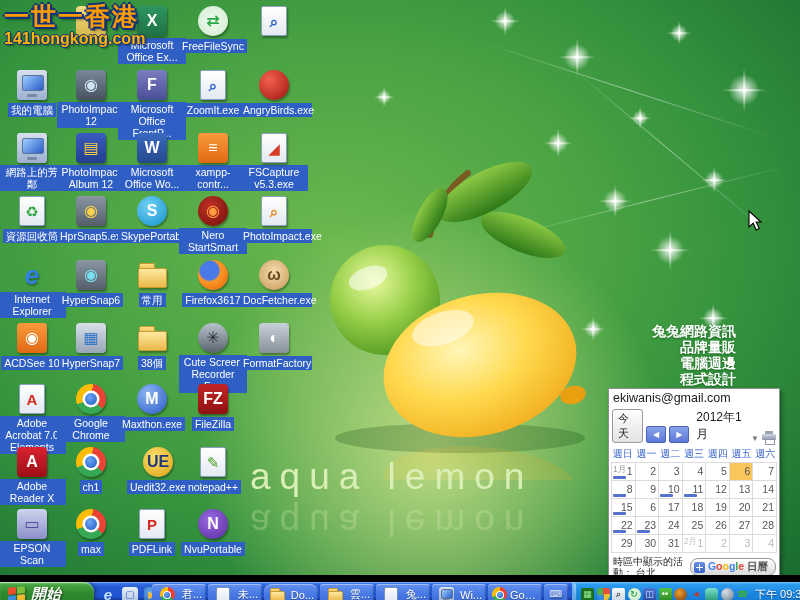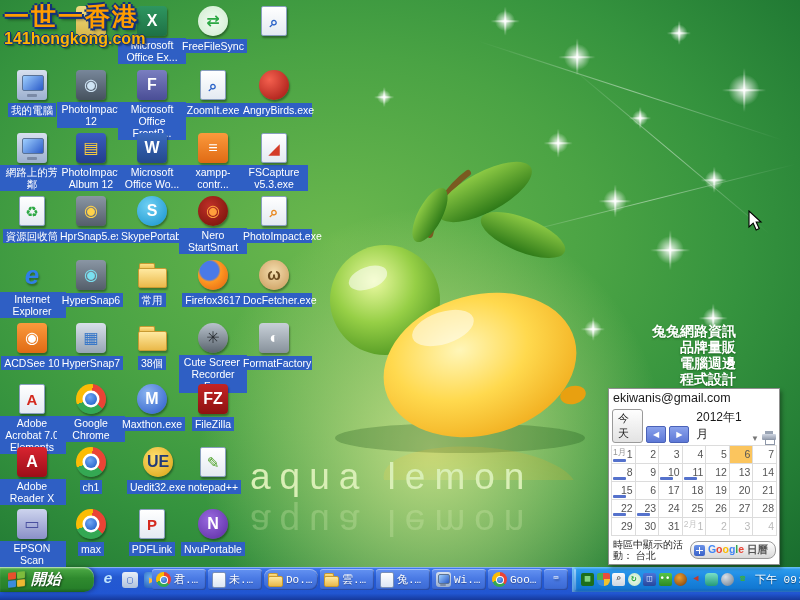--- a/index.html
+++ b/index.html
@@ -87,23 +87,23 @@
   .cell.muted .sub{color:#c4c4c4;}
   .evt{position:absolute;left:1px;bottom:1px;height:3px;width:13px;background:#5572cc;border-radius:1px;}
   .cal-footer{display:flex;align-items:flex-start;padding:3px 3px 3px 4px;}
   .tz{width:74px;font-size:10px;line-height:11px;color:#1a1a1a;}
   .gbtn{margin-left:auto;margin-top:2px;display:flex;align-items:center;gap:3px;border:1px solid #9a9a9a;
     border-radius:8px;background:linear-gradient(#ffffff,#d8d8d8);padding:1px 7px 1px 3px;font-size:10.5px;font-weight:bold;color:#555;}
   .gplus{width:11px;height:11px;background:linear-gradient(#6a92e8,#3a62c8);border-radius:2px;position:relative;flex:none;}
   .gplus::before{content:"";position:absolute;left:2px;top:5px;width:7px;height:1.5px;background:#fff;}
   .gplus::after{content:"";position:absolute;left:5px;top:2px;width:1.5px;height:7px;background:#fff;}
   
-  .tb{position:absolute;left:0;bottom:0;width:800px;height:33px;
+  .tb{position:absolute;left:0;bottom:0;width:800px;height:18px;
     background:linear-gradient(#4a86f2 0%,#3a74ea 6%,#2459d1 30%,#2156d2 80%,#16399b 100%);
-    box-shadow:inset 0 1px 0 rgba(255,255,255,.35);font-family:Liberation Mono, monospace;}
+    box-shadow:inset 0 1px 0 rgba(255,255,255,.35);}
   .start{position:absolute;left:0;top:0;height:25px;width:94px;border-radius:0 10px 10px 0;
     background:linear-gradient(#7cc873 0%,#46a340 12%,#2f8a2e 45%,#27802a 85%,#1b6120 100%);
     display:flex;align-items:center;gap:6px;padding-left:8px;box-sizing:border-box;
     color:#fff;font-weight:bold;font-style:italic;font-size:15px;text-shadow:1px 1px 2px rgba(0,0,0,.55);
     box-shadow:inset 0 1px 1px rgba(255,255,255,.45),2px 0 4px rgba(0,0,0,.35);}
   .winflag{width:17px;height:16px;display:grid;grid-template-columns:8px 8px;grid-template-rows:7px 7px;gap:1px;
     transform:skewY(-6deg);filter:drop-shadow(1px 1px 1px rgba(0,0,0,.4));}
   .winflag span{border-radius:1px;}
   .wf-r{background:#e8502c;} .wf-g{background:#7ebc3c;} .wf-b{background:#3c8cdc;} .wf-y{background:#f0b832;}
   .ql{position:absolute;left:100px;top:0;height:25px;display:flex;align-items:center;gap:6px;}
@@ -344,20 +344,29 @@
         <span class="btn-arrow">◀</span>
         <span class="btn-arrow">▶</span>
         <span class="cal-month">2012年1月</span>
         <span class="dd">▼</span>
         <span class="printer">
           <span class="p-top"></span>
             <span class="p-mid"></span>
             <span class="p-out"></span>
         </span>
       </div>
+      <div class="wk" id="cal-weekdays">
+          <span style="color: rgb(58, 102, 201);">週日</span>
+          <span style="color: rgb(58, 102, 201);">週一</span>
+          <span style="color: rgb(58, 102, 201);">週二</span>
+          <span style="color: rgb(58, 102, 201);">週三</span>
+          <span style="color: rgb(58, 102, 201);">週四</span>
+          <span style="color: rgb(58, 102, 201);">週五</span>
+          <span style="color: rgb(58, 102, 201);">週六</span>
+        </div>
       <div class="cgrid" id="cal-grid">
           <div class="cell"><span class="sub">1月</span>1<div class="evt" style="background: rgb(85, 114, 204);"></div></div>
           <div class="cell">2</div>
           <div class="cell">3</div>
           <div class="cell">4</div>
           <div class="cell">5</div>
           <div class="cell" style="background: rgb(251, 197, 94);">6</div>
           <div class="cell">7</div>
           <div class="cell">8<div class="evt" style="background: rgb(85, 114, 204);"></div></div>
           <div class="cell">9</div>

